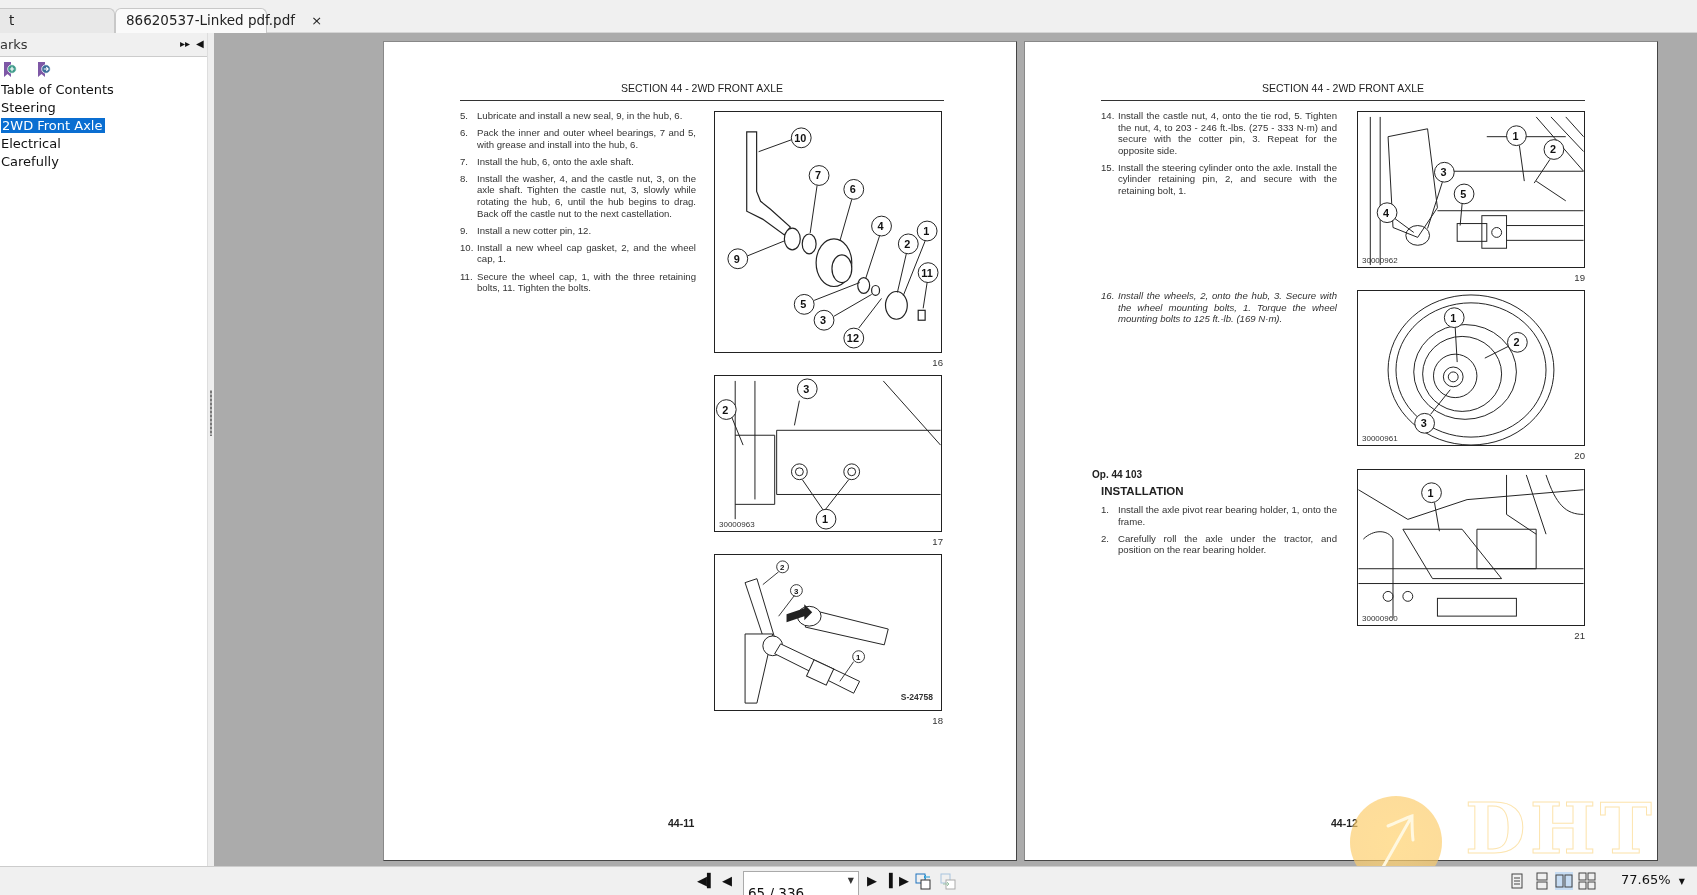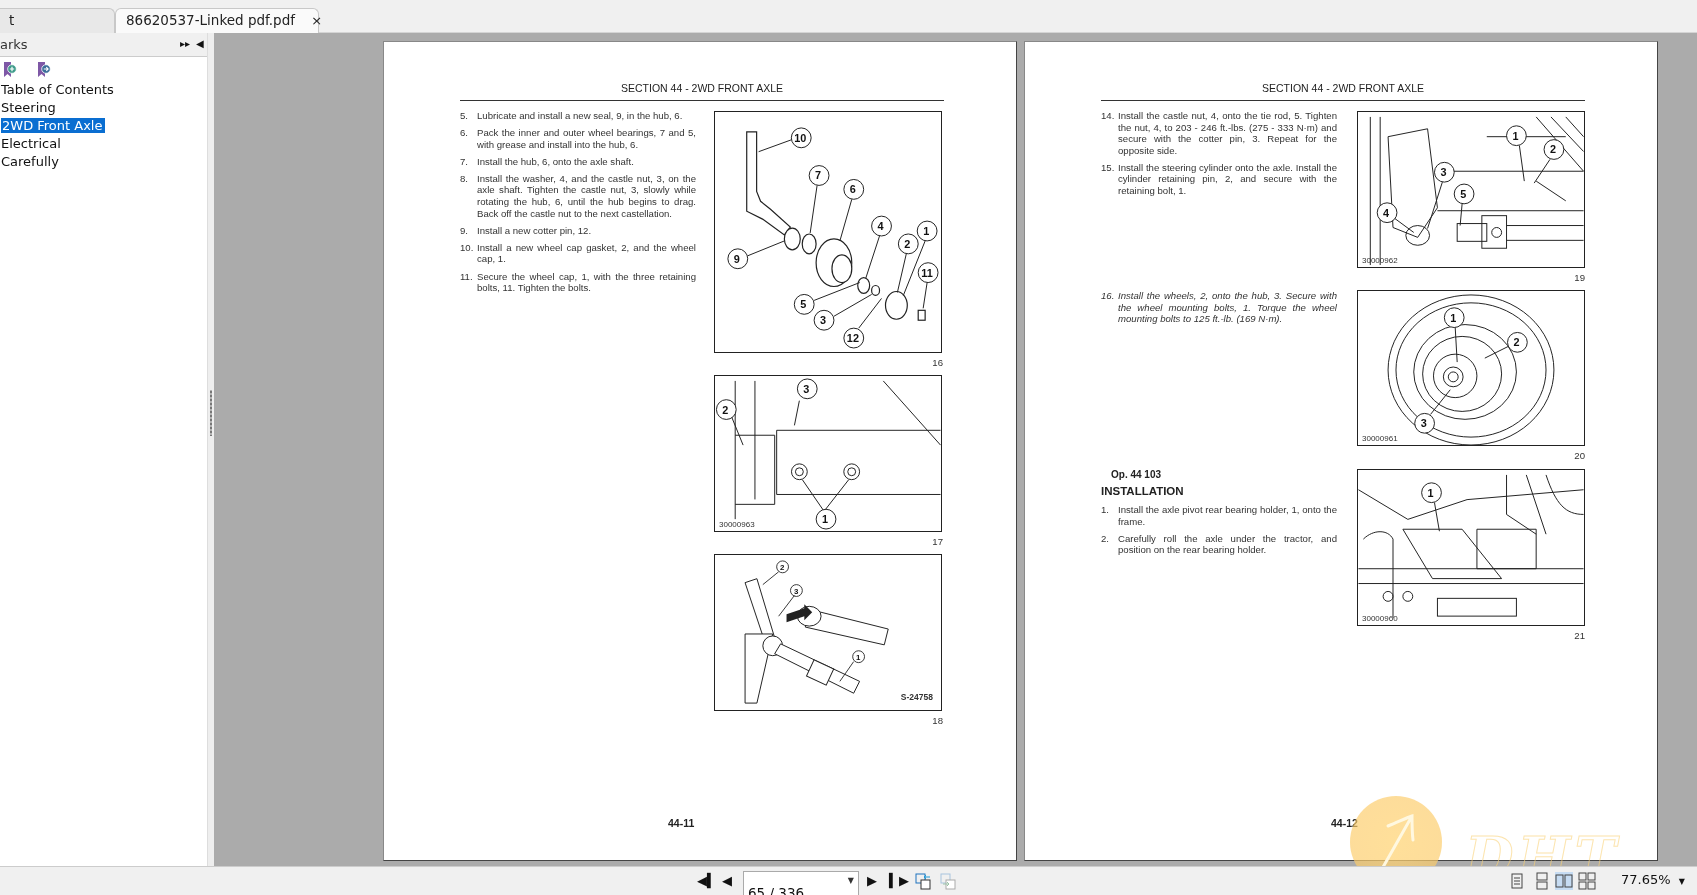--- a/index.html
+++ b/index.html
@@ -35,30 +35,30 @@
   .op-title { position: absolute; font-size: 11.5px; font-weight: bold; color: #222; }
   .pg-footer { position: absolute; top: 775px; font-size: 10.5px; font-weight: bold; color: #222; }
   .toolbar { position: absolute; left: 0; top: 866px; width: 1697px; height: 29px; background: #f0f0f0; border-top: 1px solid #ccc; }
   .tb-btn { position: absolute; top: 6px; font-size: 13px; color: #111; line-height: 16px; }
   .page-box { position: absolute; left: 743px; top: 4px; width: 116px; height: 21px; background: #fff; border: 1px solid #aaa; font-size: 13.5px; padding: 13px 4px; color: #111; }
   .page-box .dd { position: absolute; right: 4px; top: 4px; font-size: 8px; color: #333; }
   .zoom-val { position: absolute; left: 1621px; top: 5px; font-size: 13px; color: #111; }
   .view-mode { position: absolute; top: 5px; width: 18px; height: 18px; }
   .view-mode.active { background: #c6dcf3; }
   .watermark-circle { position: absolute; left: 1350px; top: 796px; width: 92px; height: 92px; border-radius: 50%; background: radial-gradient(circle, rgba(255,213,120,0.75), rgba(251,200,100,0.65)); }
-  .watermark-dht { position: absolute; left: 1465px; top: 824px; font-family: "DejaVu Serif", serif; font-size: 56px; font-style: italic; font-weight: bold; color: transparent; -webkit-text-stroke: 1px rgba(250,210,120,0.6); letter-spacing: 4px; }
+  .watermark-dht { position: absolute; left: 1465px; top: 787px; font-family: "DejaVu Serif", serif; font-size: 70px; font-weight: bold; color: transparent; -webkit-text-stroke: 1px rgba(250,210,120,0.6); letter-spacing: 4px; }
 </style>
 </head>
 <body>
 
 <div class="tabbar">
   <div class="tab" style="left:-20px;width:135px;">
     <span style="margin-left:18px">t</span>
   </div>
-  <div class="tab active" style="left:115px;width:204px;">
+  <div class="tab active" style="left:115px;width:152px;">
     <span>86620537-Linked pdf.pdf</span>
     <span class="close">×</span>
   </div>
 </div>
 
 <div class="sidebar">
   <div class="sb-header">
     <span>arks</span>
     <span class="ctrl" style="left:180px;">▸▸</span>
     <span class="ctrl" style="left:196px;">◀</span>
@@ -309,21 +309,21 @@
             <text x="157" y="56" fill="#111" stroke="none">2</text>
           <circle cx="67" cy="134" r="10"></circle>
             <text x="63" y="138" fill="#111" stroke="none">3</text>
           <path d="M98 37 L100 72 M152 56 L128 68 M73 125 L93 100" fill="none"></path>
         </g>
       </svg>
       <div class="fig-code">30000961</div>
     </div>
     <div class="fig-num" style="left:520px;top:408px;">20</div>
 
-    <div class="op-code" style="left:86px;top:427px;">Op. 44 103</div>
+    <div class="op-code" style="left:67px;top:427px;">Op. 44 103</div>
     <div class="op-title" style="left:76px;top:443px;">INSTALLATION</div>
     <div class="steps" style="top:462px;">
       <div class="step">
           <span class="num">1.</span>
           <span class="txt">Install the axle pivot rear bearing holder, 1, onto the frame.</span>
         </div>
       <div class="step">
           <span class="num">2.</span>
           <span class="txt">Carefully roll the axle under the tractor, and position on the rear bearing holder.</span>
         </div>

